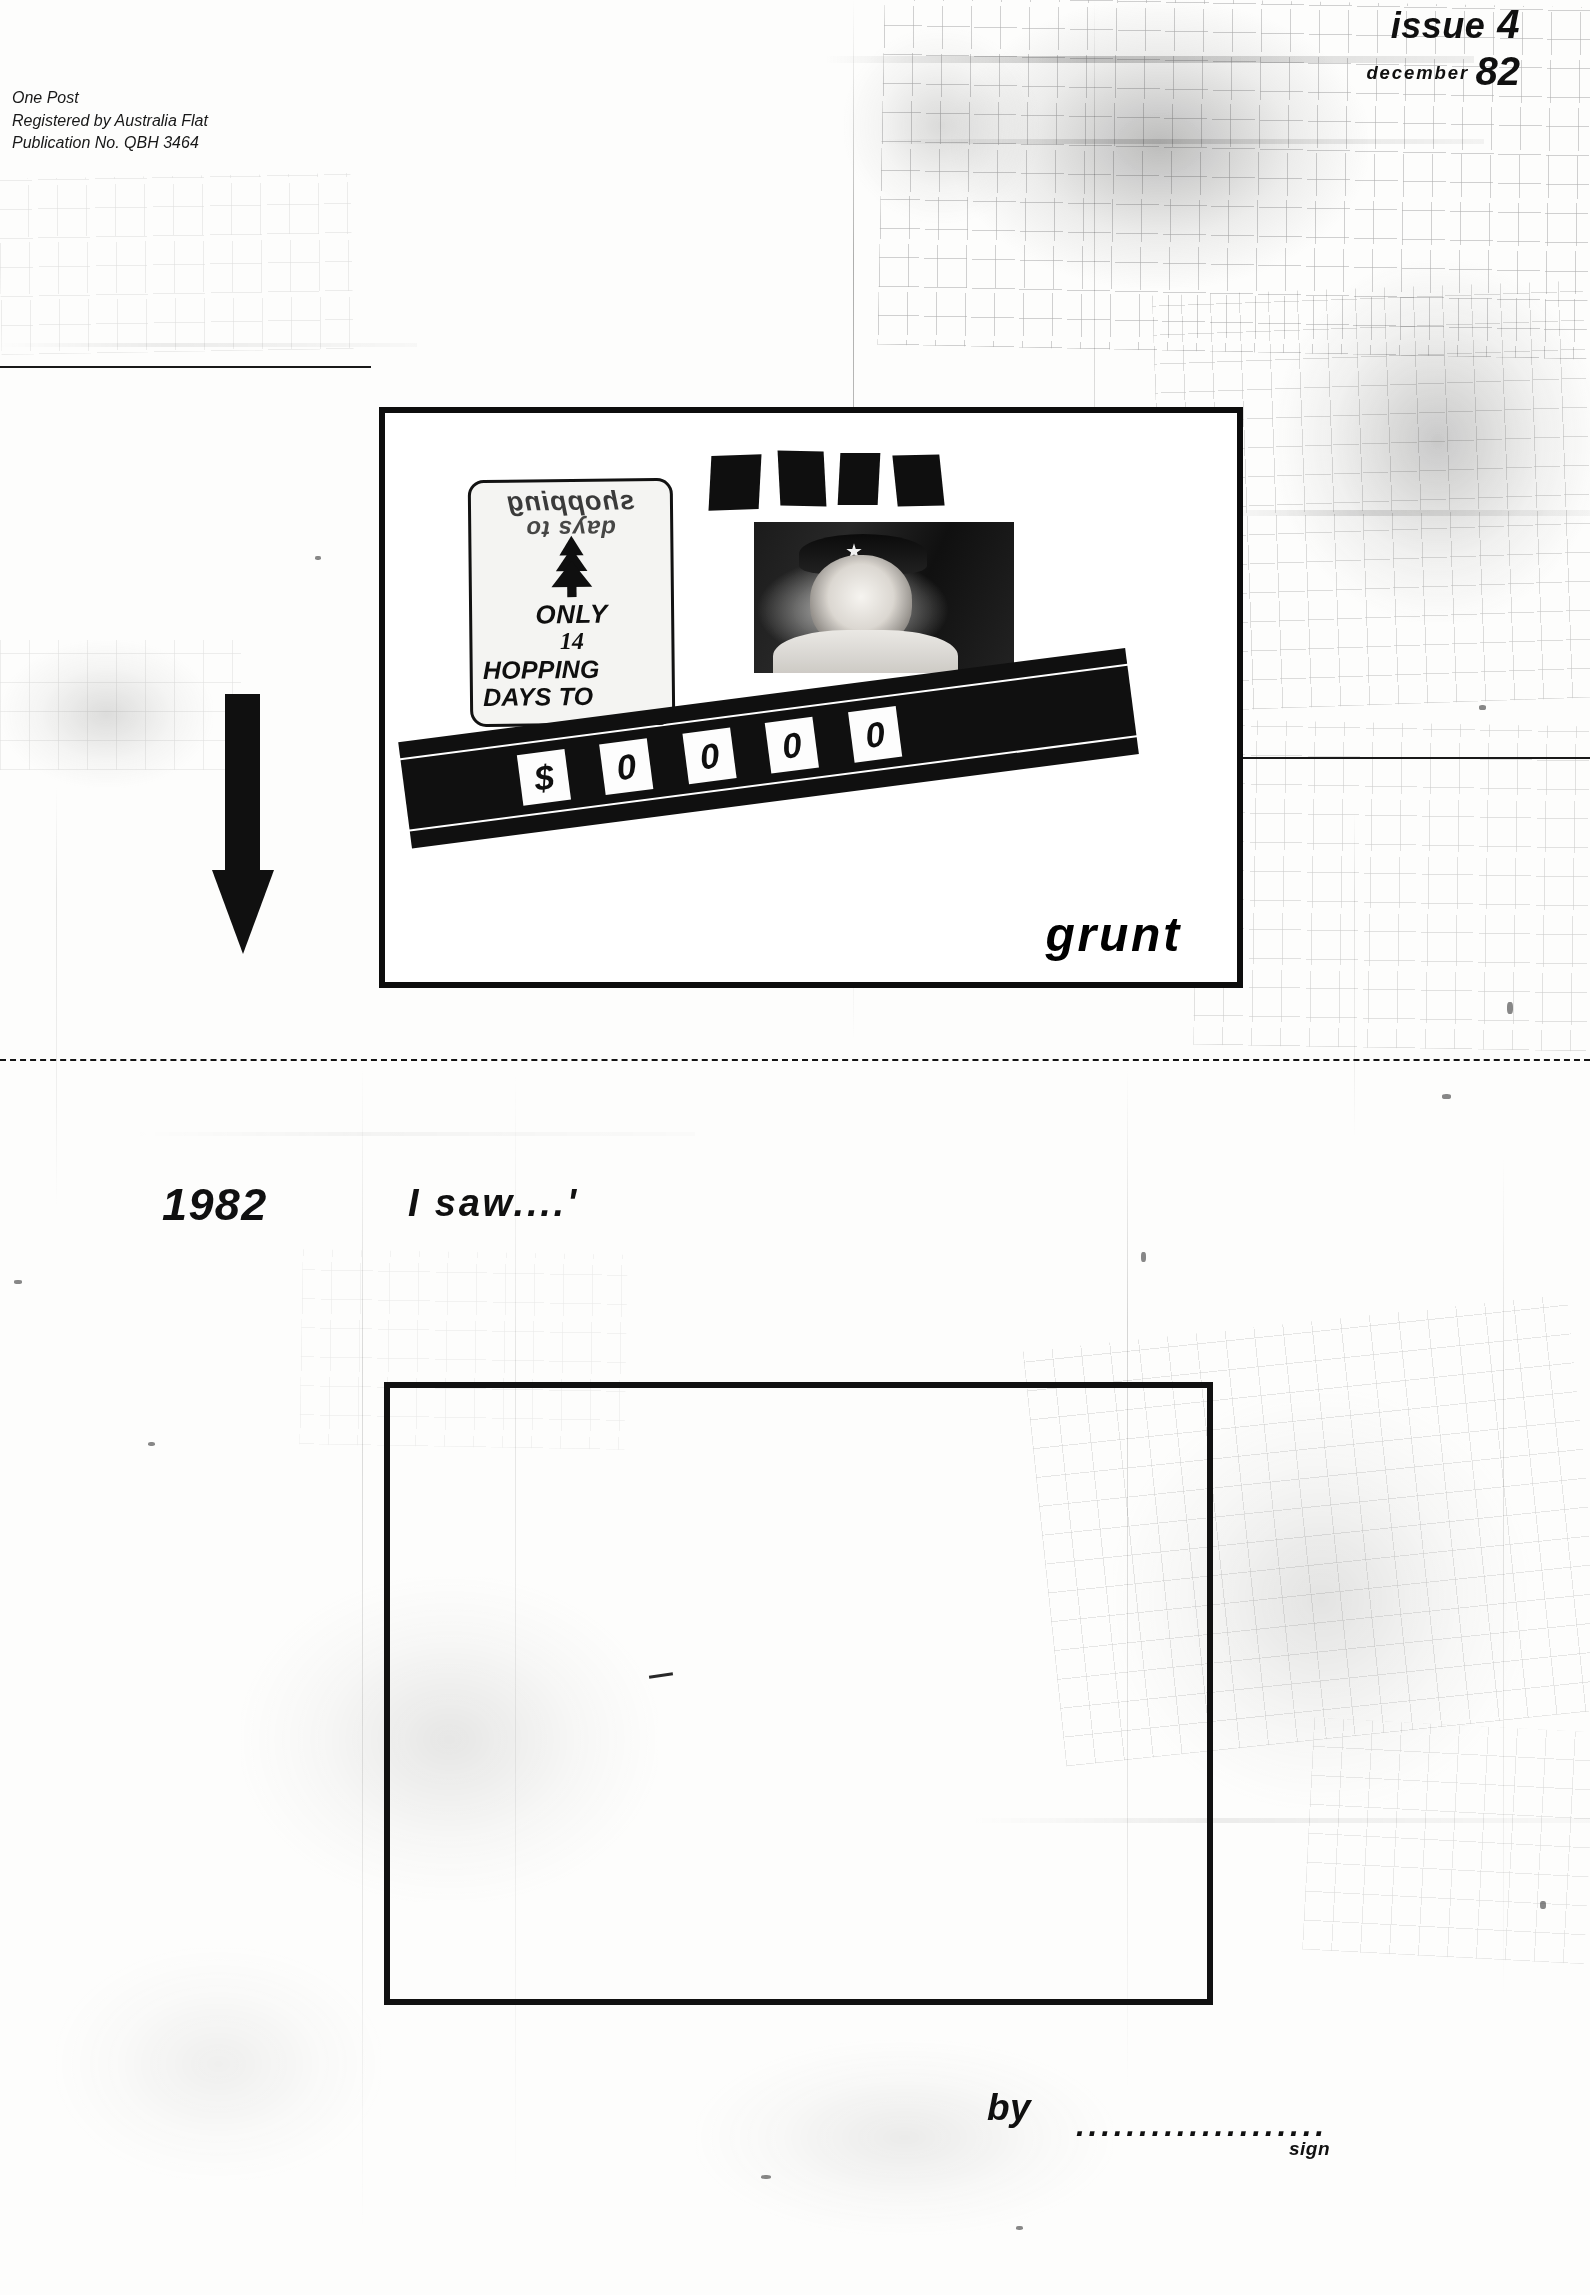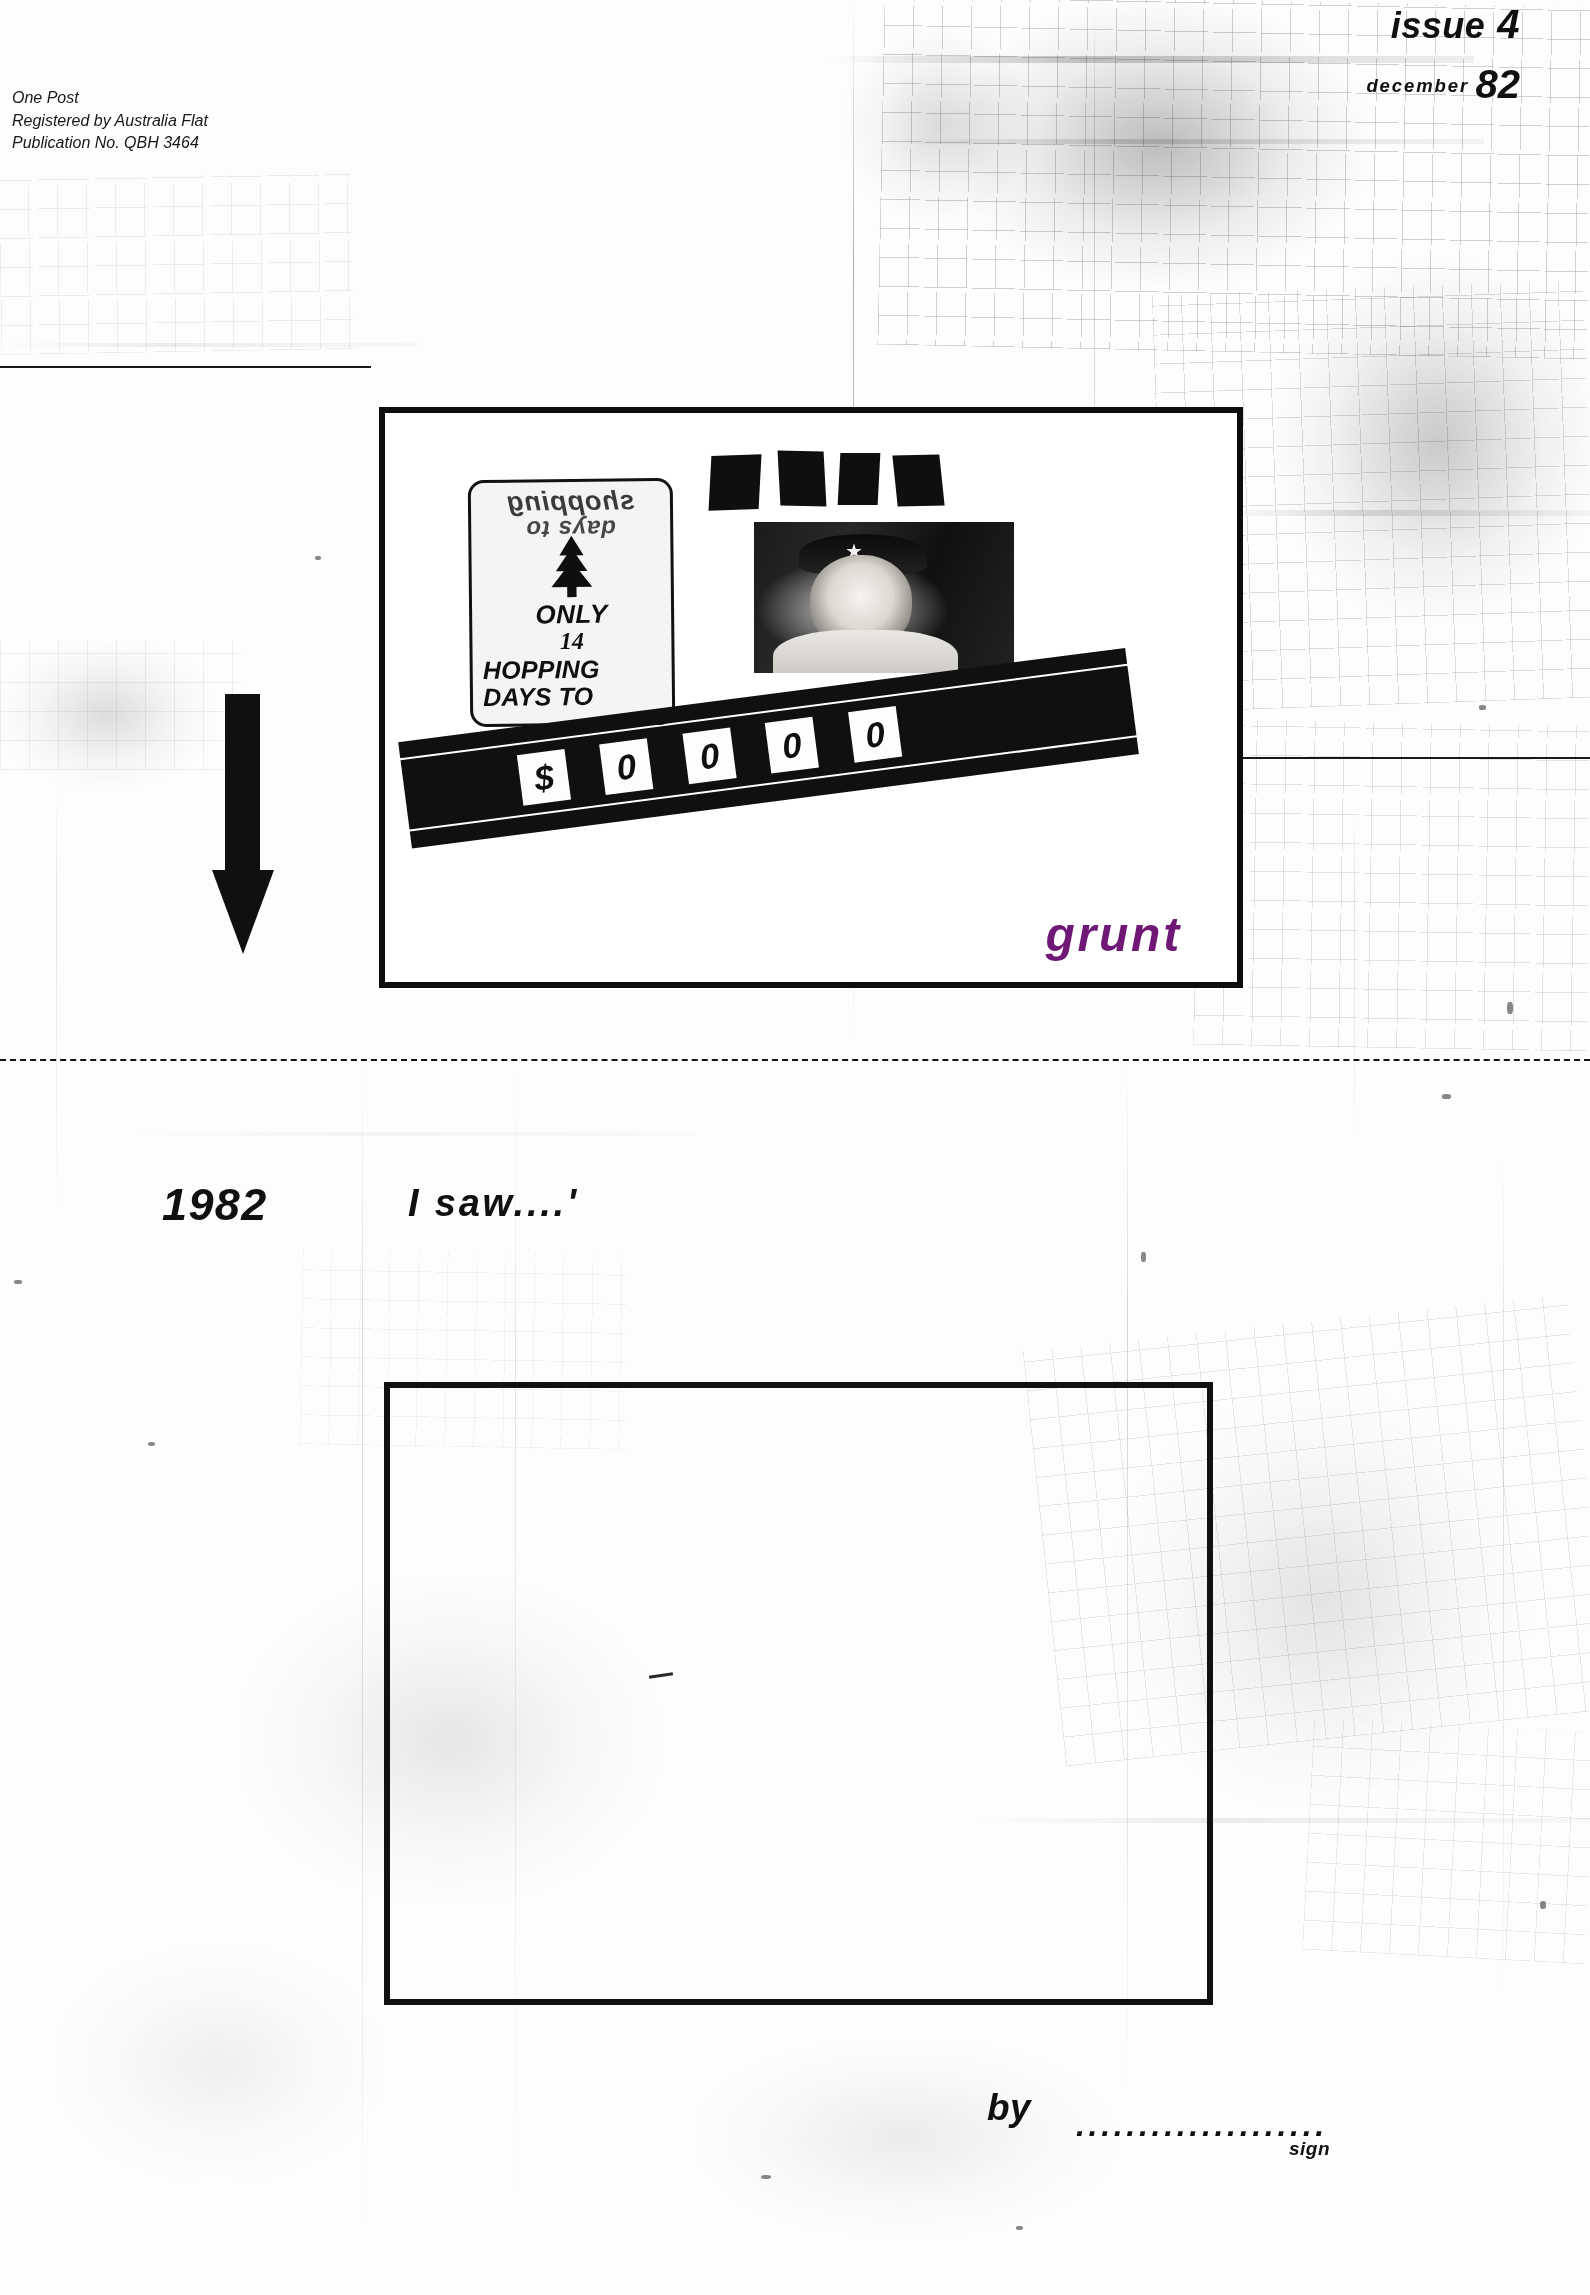--- a/index.html
+++ b/index.html
@@ -78,21 +78,21 @@
   .issue-num {
     font-size: 40px;
     font-weight: bold;
     margin-left: 12px;
   }
   .issue-line2 {
     font-size: 18.5px;
     font-weight: bold;
     letter-spacing: 1.9px;
     color: #121212;
-    margin-top: 20px;
+    margin-top: 7px;
     white-space: nowrap;
   }
   .issue-year {
     font-size: 40px;
     font-weight: bold;
     letter-spacing: 0px;
     margin-left: 6.5px;
     vertical-align: -6.5px;
   }
 
@@ -388,21 +388,21 @@
     font-family: "Liberation Sans", sans-serif;
   }
 
   .grunt-word {
     position: absolute;
     right: 55px;
     bottom: 20.4px;
     font-size: 48px;
     font-weight: bold;
     letter-spacing: 2.8px;
-    color: #701a75;
+    color: #000000;
     font-family: "Liberation Sans", sans-serif;
   }
 
   
   .year-1982 {
     position: absolute;
     left: 162px;
     top: 1179px;
     font-size: 45px;
     font-weight: bold;

